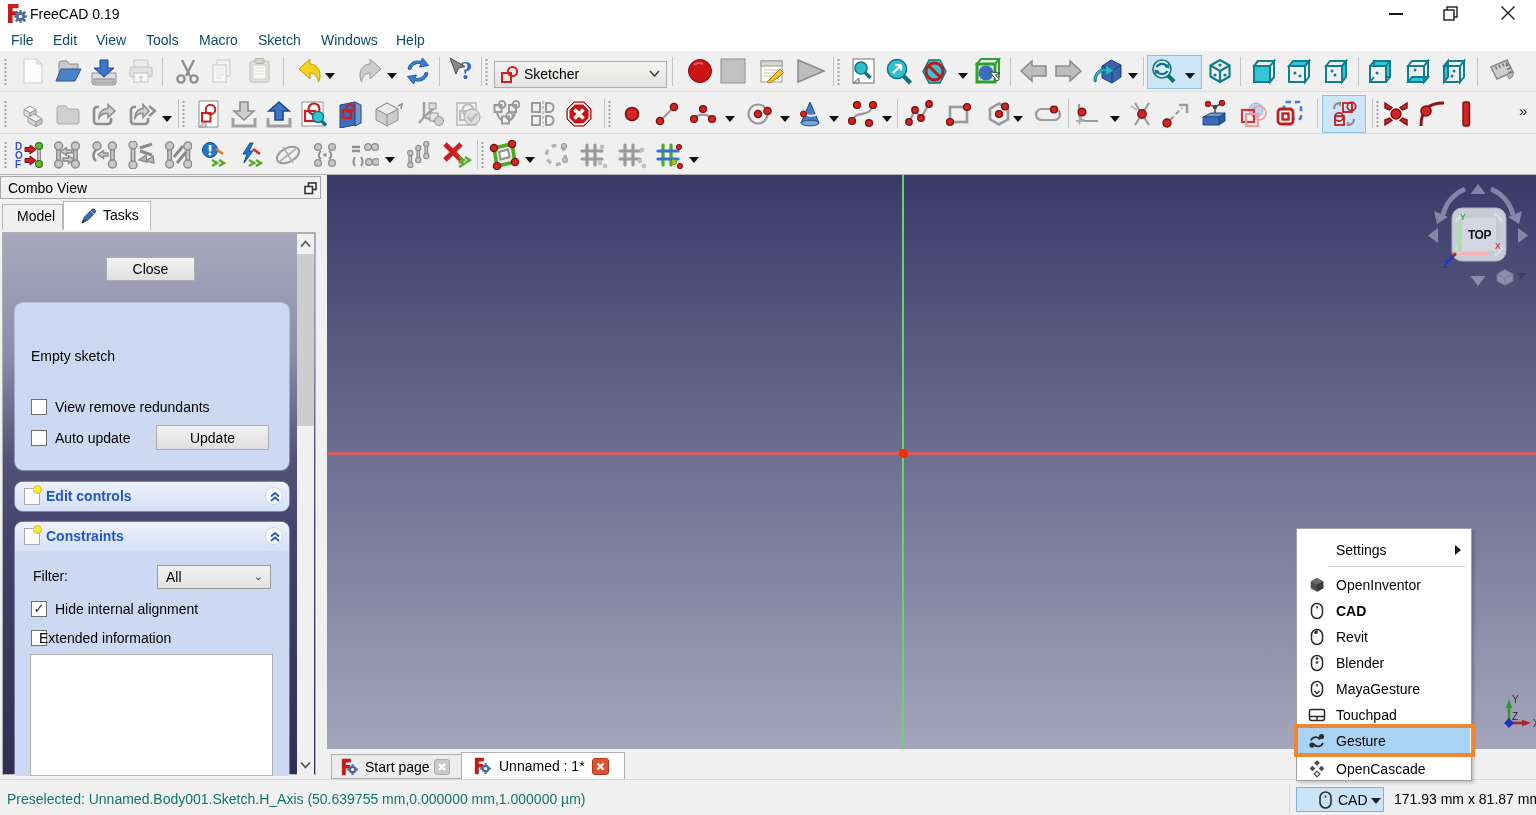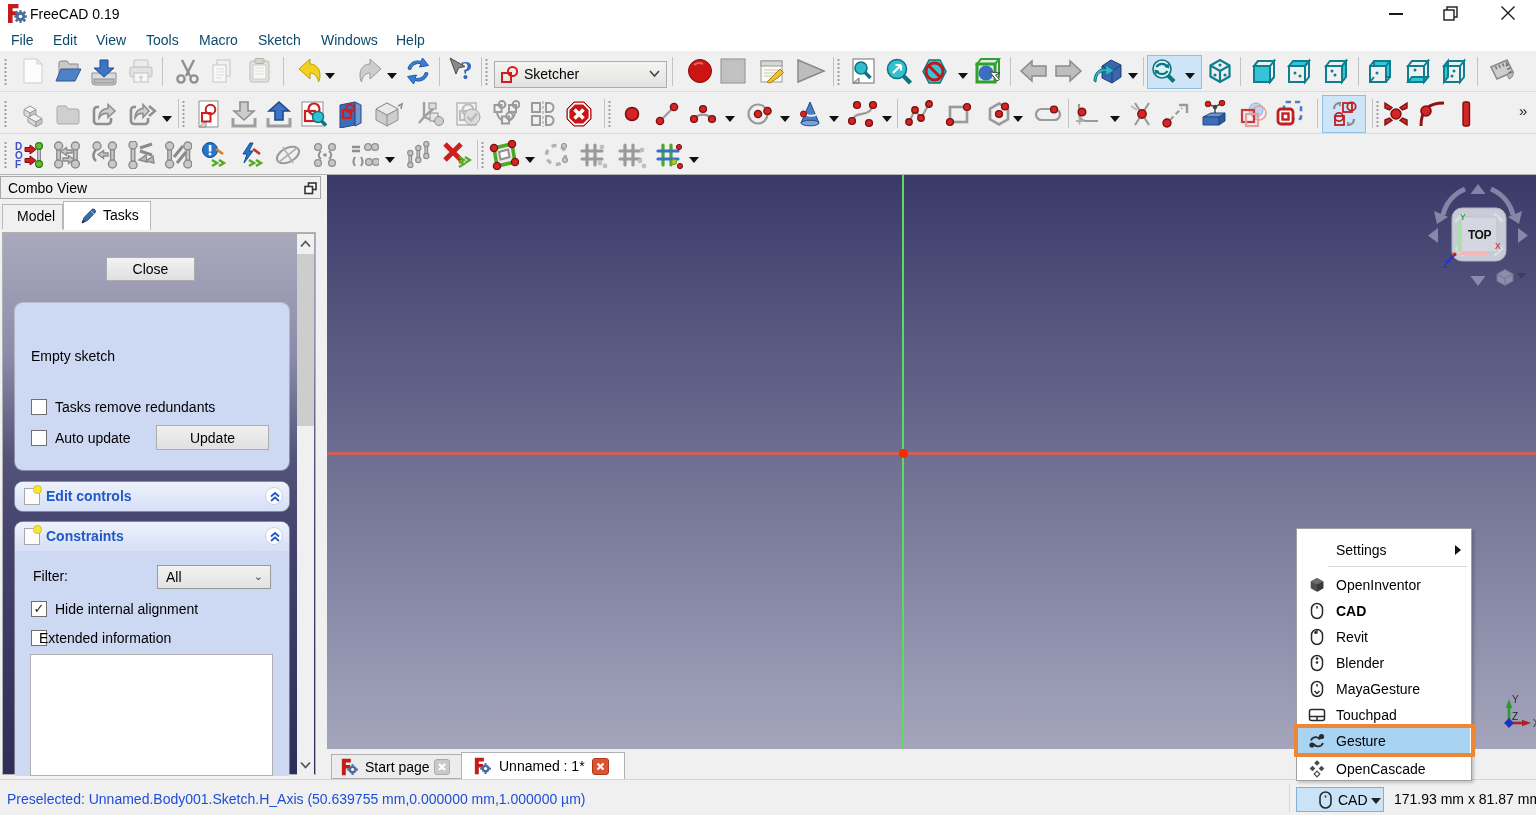--- a/index.html
+++ b/index.html
@@ -47,21 +47,21 @@
 #viewport { left:327px; top:175px; width:1209px; height:574px; background:linear-gradient(#3a3a69, #a4a5bc); overflow:hidden; }
 #vline { position:absolute; left:575px; top:0; width:2px; height:574px; background:#5edb5e; }
 #hline { position:absolute; left:0; top:277px; width:1209px; height:3px; background:#cd6161; }
 #odot { position:absolute; left:572px; top:274px; width:9px; height:9px; border-radius:50%; background:#f32c00; }
 
 #tabbar { left:327px; top:749px; width:1209px; height:30px; background:#f0f0f0; }
 .mtab { position:absolute; font-size:14px; border:1px solid #b0b0b0; }
 #tab-start { left:4px; top:5px; width:144px; height:25px; background:#ececec; }
 #tab-unnamed { left:134px; top:3px; width:164px; height:27px; background:#ffffff; border-bottom:none; }
 #statusbar { left:0; top:779px; width:1536px; height:36px; background:#f0f0f0; border-top:1px solid #d5d5d5; font-size:14px; }
-#stext { position:absolute; left:7px; top:11px; color:#1d4ed8; }
+#stext { position:absolute; left:7px; top:11px; color:#0f766e; }
 #cadbtn { position:absolute; left:1296px; top:7px; width:88px; height:25px; background:#cbe3f6; border:1px solid #7fb2d8; font-size:14px; }
 #dims { position:absolute; left:1394px; top:11px; color:#000; white-space:nowrap; }
 
 #ctxmenu { left:1296px; top:528px; width:176px; height:253px; background:#ffffff; border:1px solid #a0a0a0; box-shadow:2px 2px 3px rgba(0,0,0,.2); font-size:14px; }
 .mi { position:absolute; left:1px; width:172px; height:26px; color:#000; }
 .mi .t { position:absolute; left:38px; top:5px; }
 .micon { position:absolute; left:10px; top:4px; width:18px; height:18px; }
 #gest-hl { position:absolute; left:-3px; top:195px; width:181px; height:33px; border:4px solid #ee8633; background:transparent; z-index:5;}
 </style>
 </head>
@@ -879,21 +879,21 @@
         <path d="M3 16l1-2.8 1.9 1.9z" fill="#222"></path>
         <path d="M12 4l3 3" stroke="#9cc" stroke-width="1"></path>
       </svg>
     <span>Tasks</span>
   </div>
   <div class="abs" id="scrollarea">
     <div class="abs" id="btn-close">Close</div>
     <div class="group" style="top:70px; height:167px;">
       <span class="cl" style="left:16px; top:45px;">Empty sketch</span>
       <span class="cb" style="left:16px; top:96px;"></span>
-      <span class="cl" style="left:40px; top:96px;">Tasks remove redundants</span>
+      <span class="cl" style="left:40px; top:96px;">View remove redundants</span>
       <span class="cb" style="left:16px; top:127px;"></span>
       <span class="cl" style="left:40px; top:127px;">Auto update</span>
       <div style="position:absolute; left:141px; top:122px; width:113px; height:25px; background:linear-gradient(#f0f0f0,#e0e0e0); border:1px solid #adadad; font-size:14px; text-align:center; padding-top:4px;">Update</div>
     </div>
     <div class="group" style="top:249px; height:29px;">
       <div class="ghead only">
         <span class="gicon"></span>
         <span class="gtitle">Edit controls</span>
         <span class="gchev">
             <svg width="12" height="12" viewBox="0 0 12 12">

